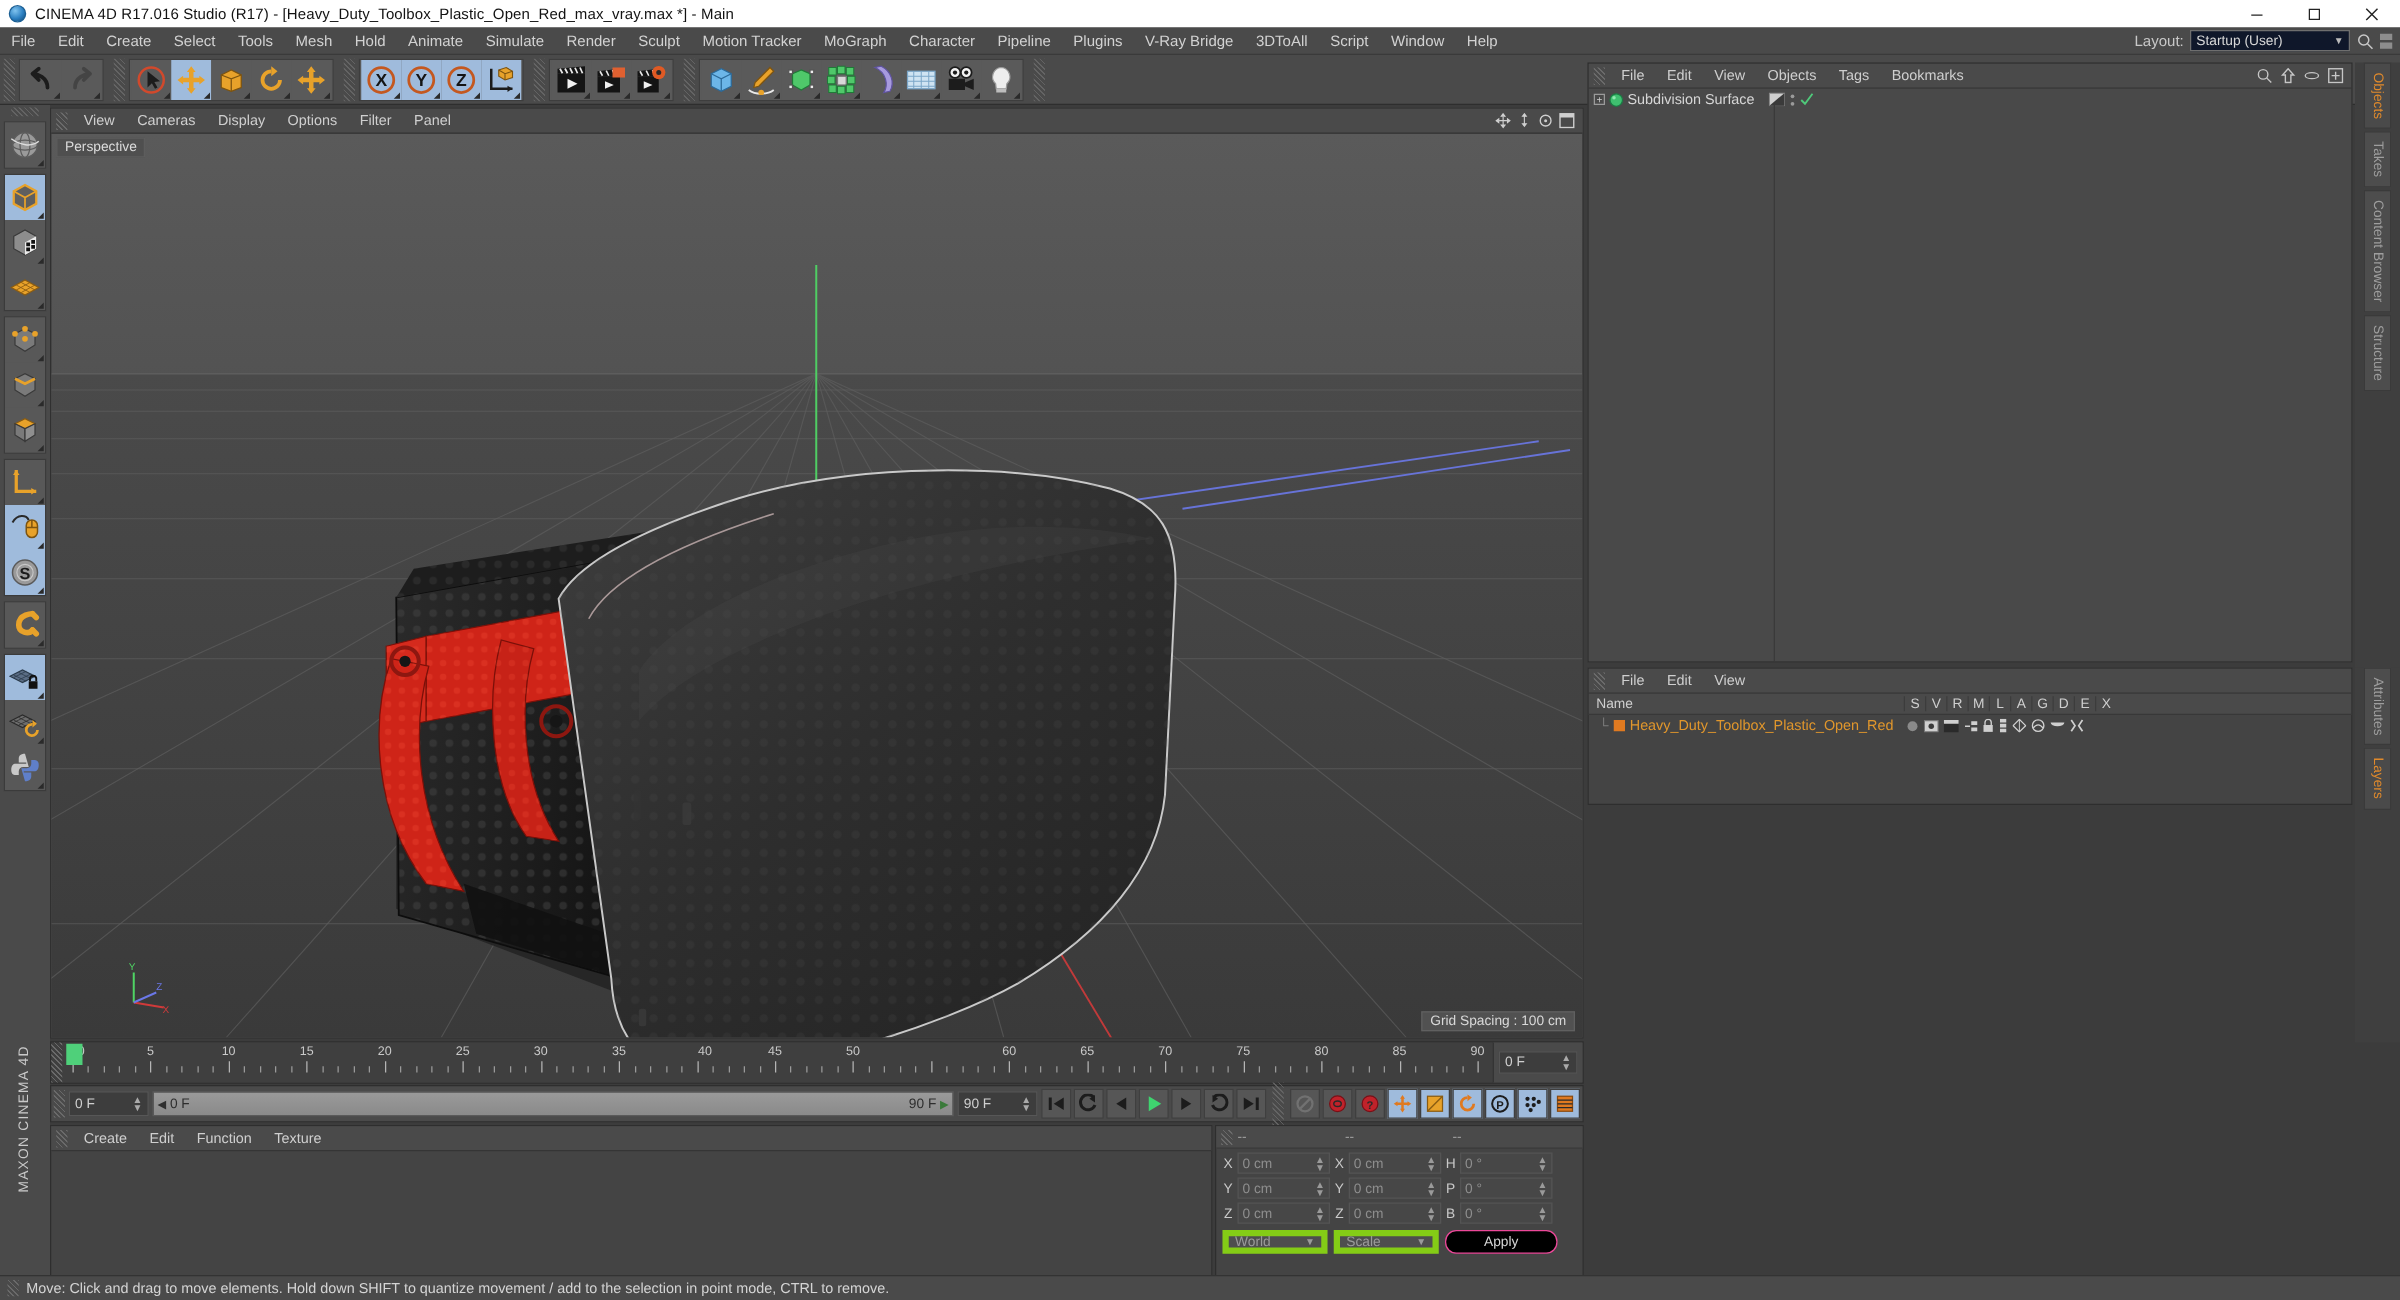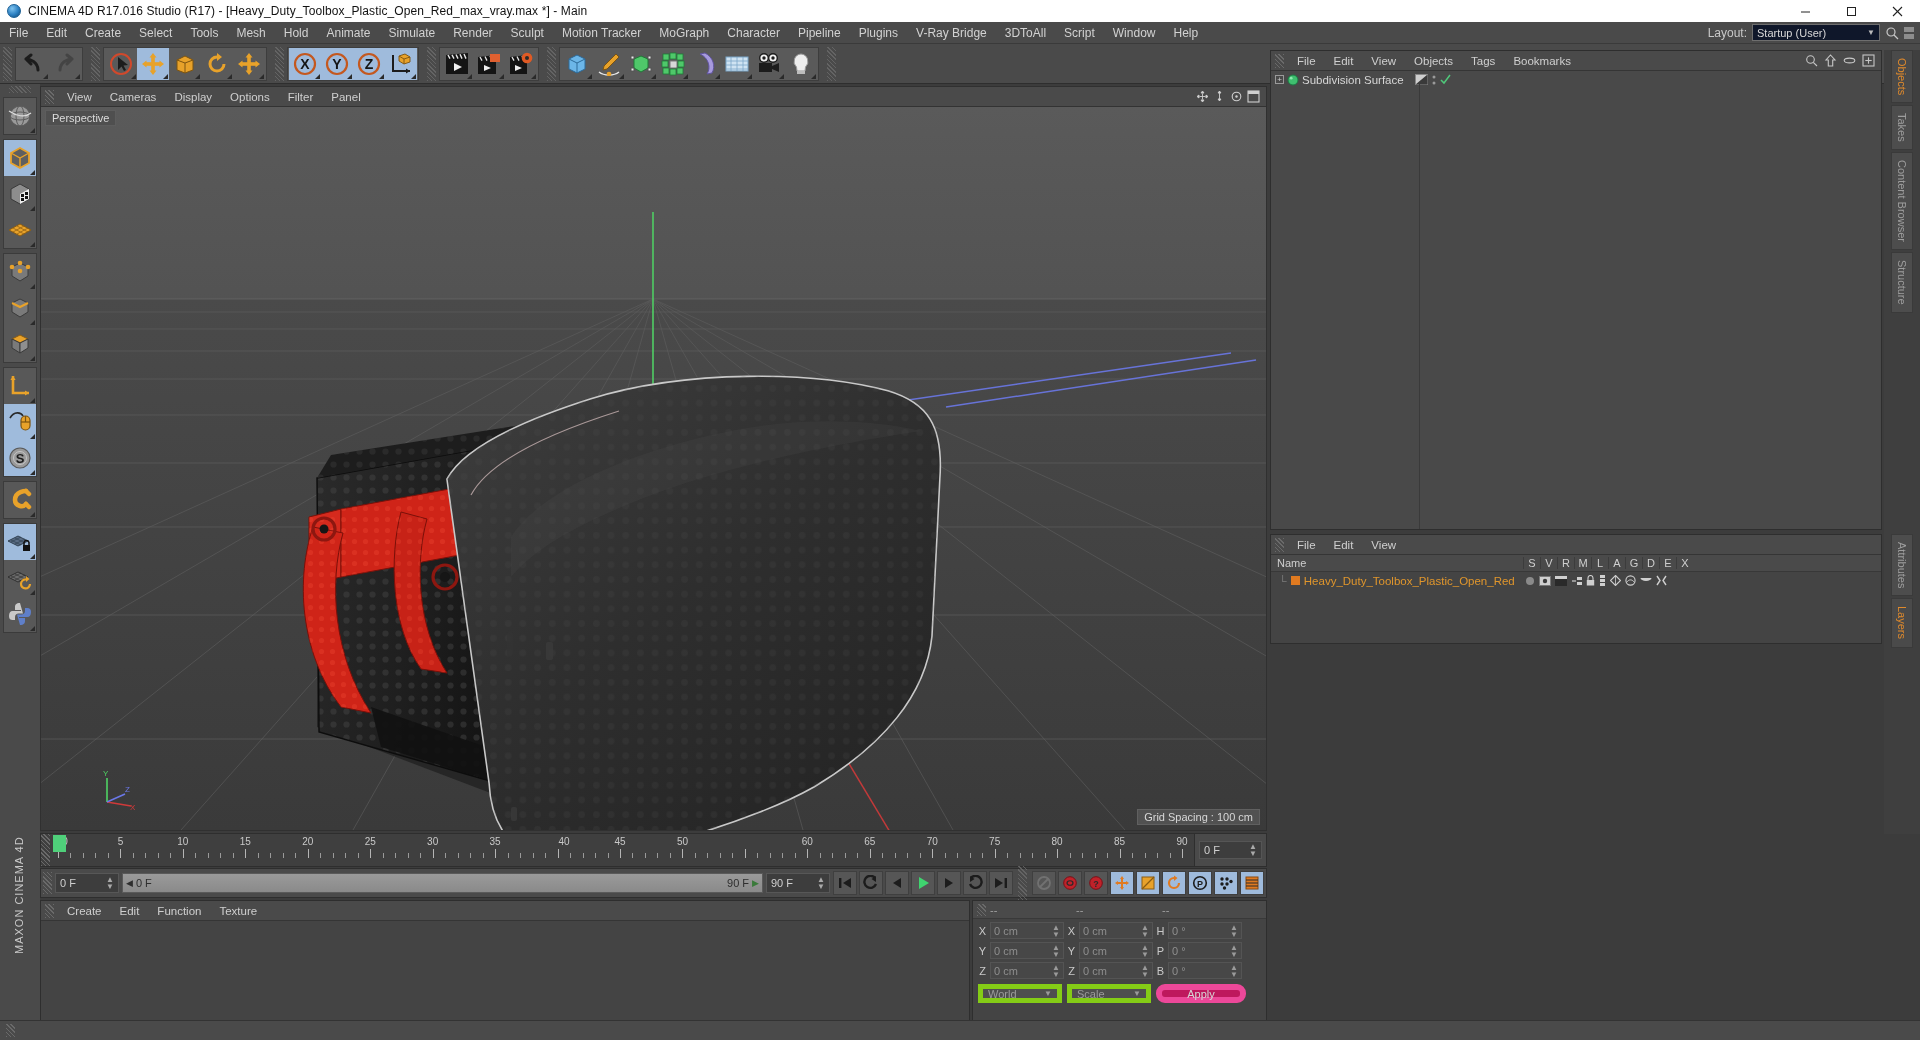--- a/index.html
+++ b/index.html
@@ -179,21 +179,21 @@
   .co-rows { padding:3px 4px 0 4px; }
   .co-row { display:flex; align-items:center; gap:2px; margin-bottom:3px; }
   .co-lbl { width:11px; color:#c9c9c9; font-size:11px; text-align:center; }
   .co-in { width:74px; height:17px; background:#474747; border:1px solid #545454;
            color:#8e8e8e; font-size:11px; display:flex; align-items:center; padding:0 3px; }
   .co-in .sp { margin-left:auto; color:#9a9a9a; font-size:8px; line-height:7px; }
   .co-foot { display:flex; gap:5px; padding:2px 5px; align-items:center; }
   .co-sel { width:84px; height:19px; background:#4e4e4e; border:5px solid #84cc16;
             color:#9b9b9b; font-size:11px; display:flex; align-items:center; padding:0 5px; }
   .co-sel .arrow { margin-left:auto; font-size:8px; }
-  .co-apply { width:90px; height:19px; background:#be185d; border:6px solid #ec4899;
+  .co-apply { width:90px; height:19px; background:#000000; border:1px solid #ec4899;
               border-radius:9px; color:#d6d6d6; font-size:11px;
               display:flex; align-items:center; justify-content:center; }
 
   
   .objmgr {
     position:absolute; left:1270px; top:50px; width:612px; height:480px;
     background:#444; border:1px solid #2e2e2e;
   }
   .om-list { background:#494949; height:458px; }
   .om-row { display:flex; align-items:center; height:17px; padding-left:4px; gap:3px; }
@@ -1353,15 +1353,16 @@
       <div class="rtab">Content Browser</div>
       <div class="rtab">Structure</div>
     </div>
   <div class="rtabs2" id="rtabs2-host">
       <div class="rtab">Attributes</div>
       <div class="rtab active">Layers</div>
     </div>
 
   <div class="statusbar">
     <div class="sb-grip"></div>
+    <div class="sb-text">Move: Click and drag to move elements. Hold down SHIFT to quantize movement / add to the selection in point mode, CTRL to remove.</div>
   </div>
 
 </div>
 
 </body></html>

